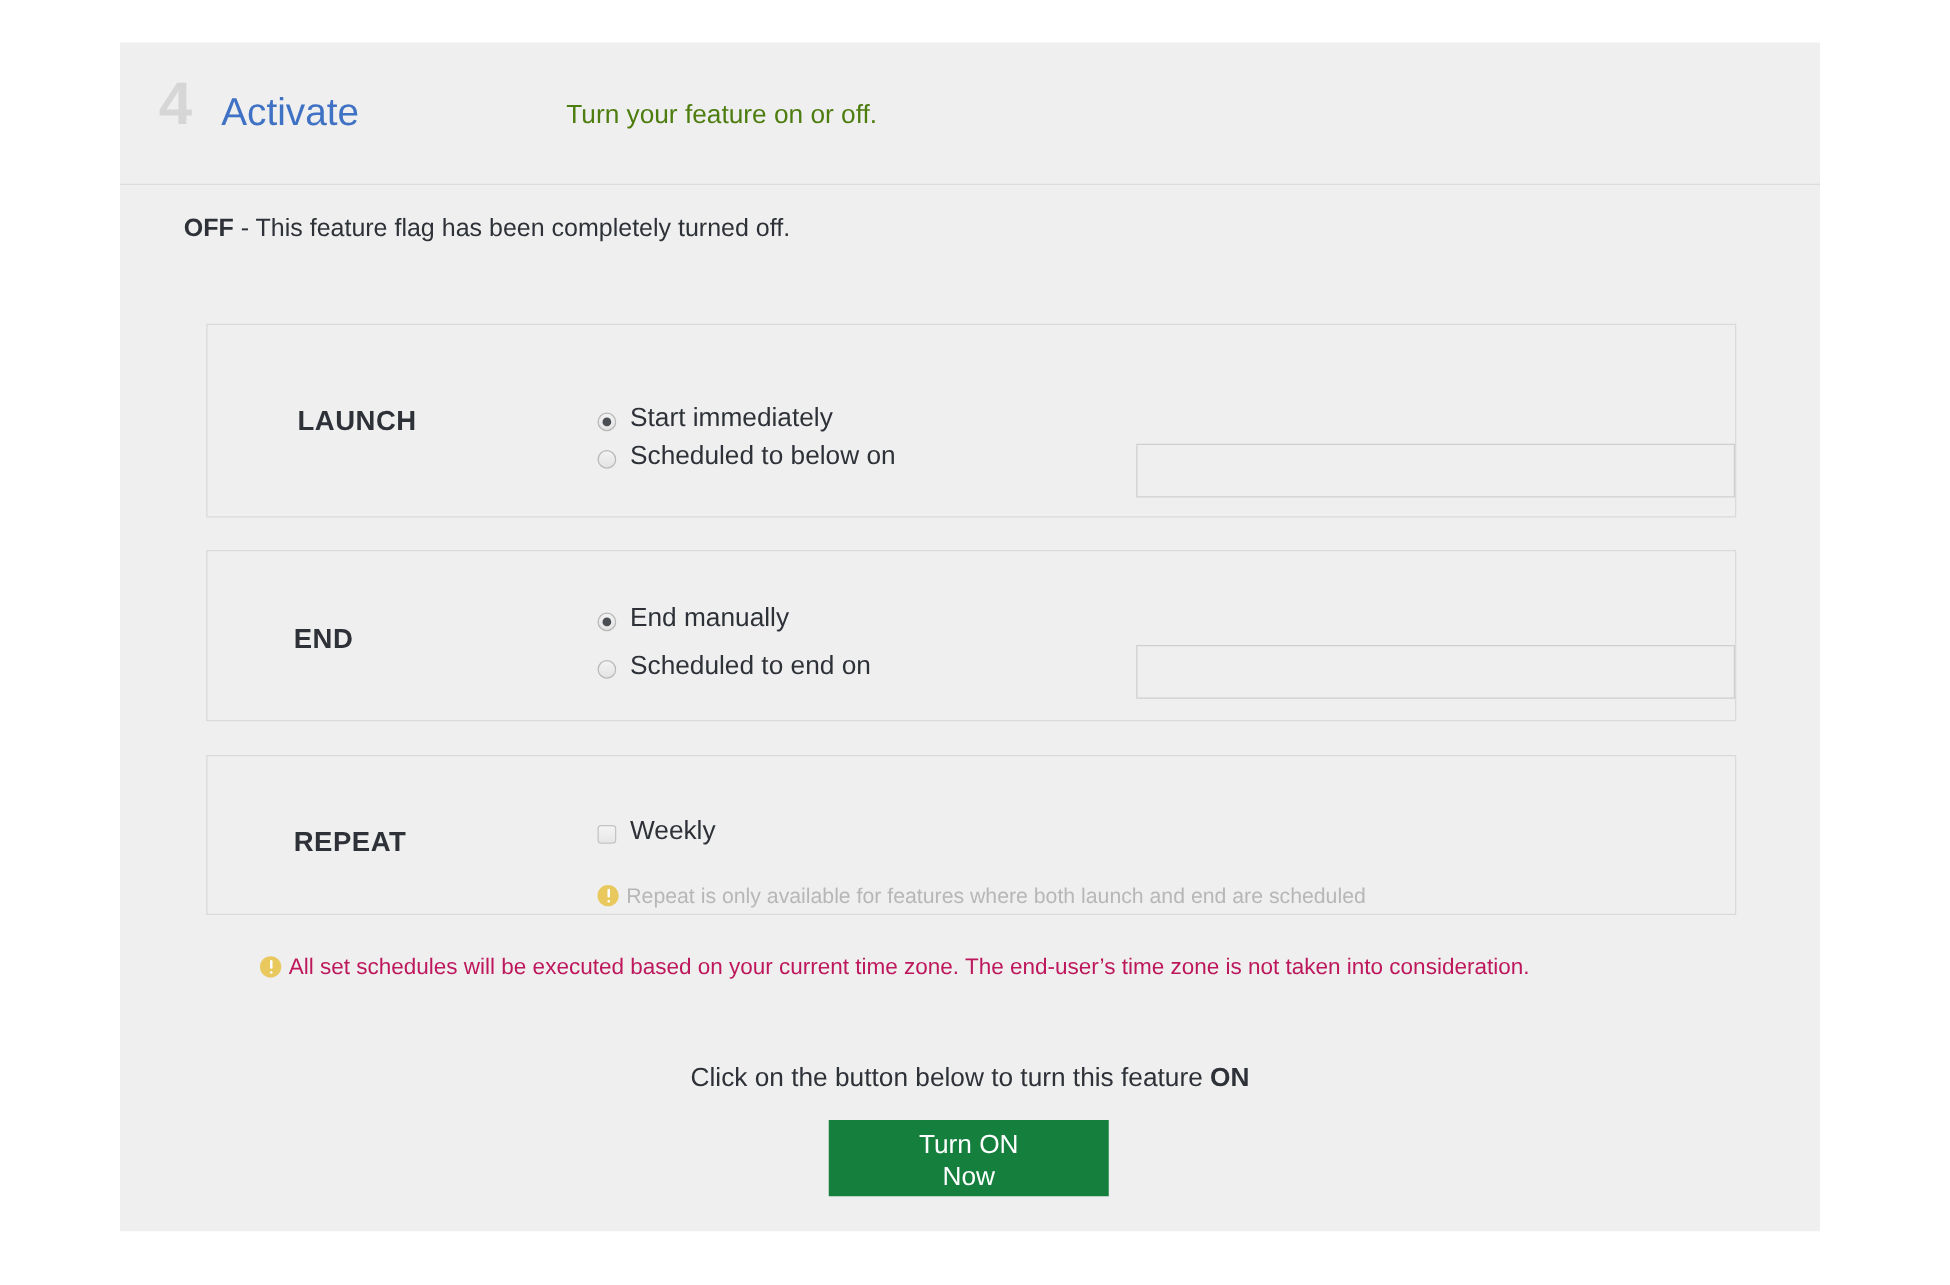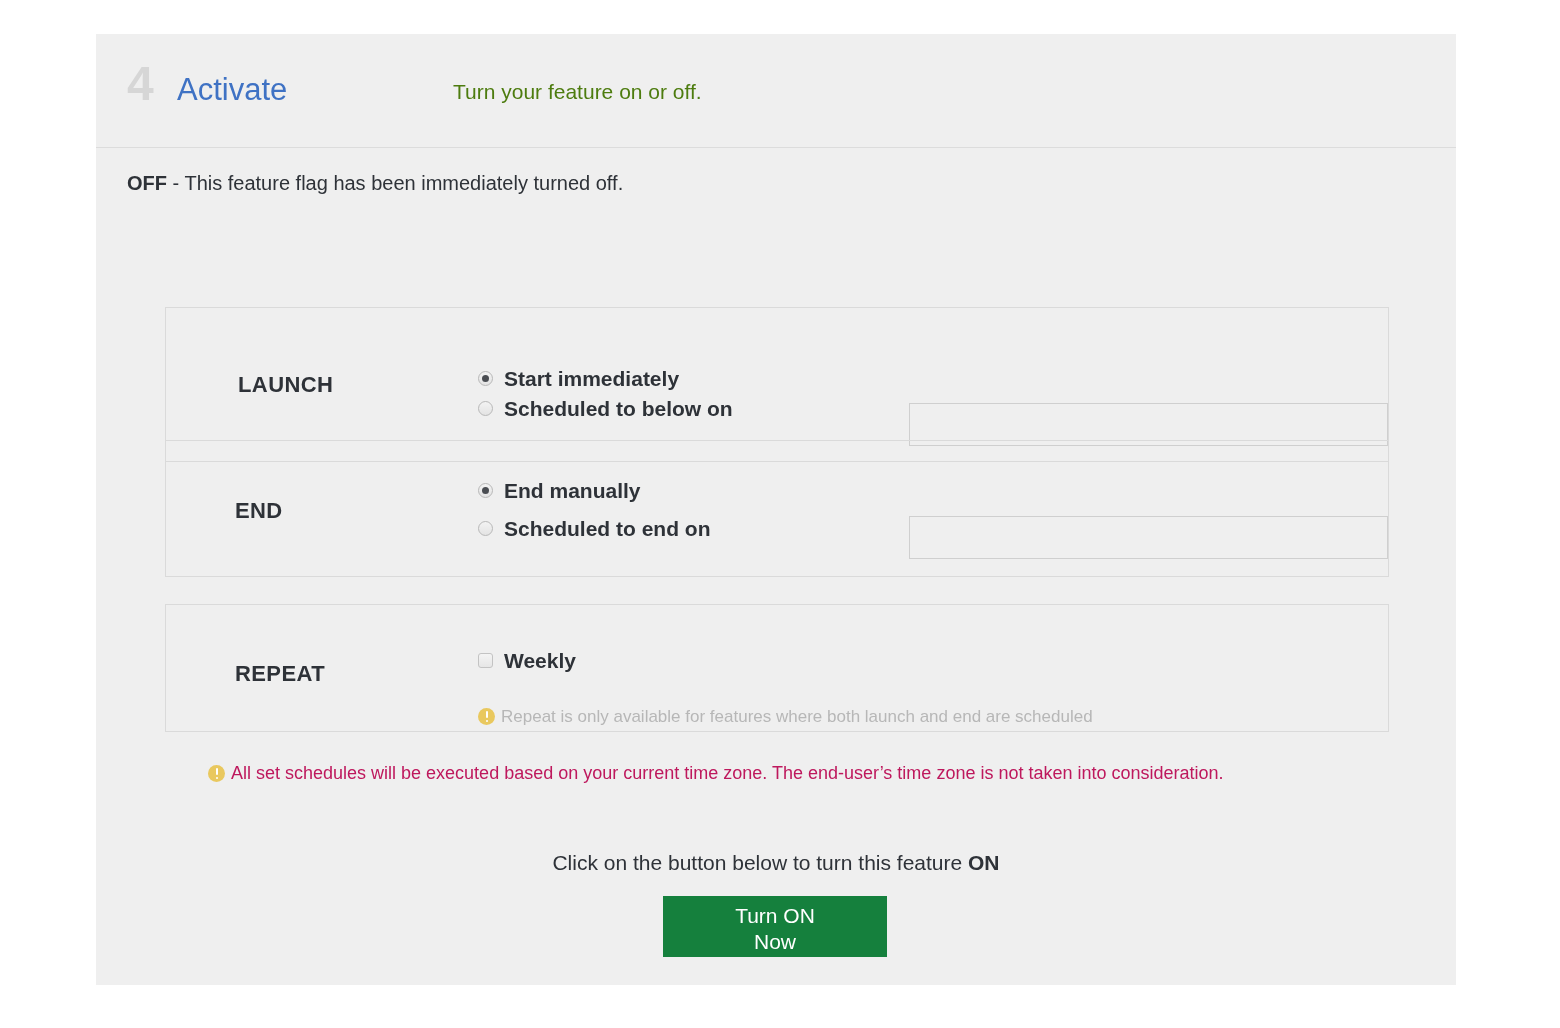--- a/index.html
+++ b/index.html
@@ -61,31 +61,31 @@
 
   
   .status-line {
     position: absolute;
     left: 31px;
     top: 139px;
     font-size: 20px;
     color: #2e3238;
     line-height: 1;
   }
-  .status-line b { font-weight: bold; }
+  .status-line b { font-weight: bold; margin-left: 20px; }
 
   
   .section-box {
     position: absolute;
     left: 69px;
     width: 1224px;
     border: 1px solid #dadada;
     background: transparent;
   }
-  #box-launch { top: 225px; height: 155px; margin-top: 48px; }
+  #box-launch { top: 225px; height: 155px; }
   #box-end    { top: 406px; height: 137px; }
   #box-repeat { top: 570px; height: 128px; }
 
   .section-label {
     position: absolute;
     font-size: 22px;
     font-weight: bold;
     color: #2e3238;
     letter-spacing: 0.4px;
     line-height: 1;
@@ -93,23 +93,22 @@
   }
   #box-launch .section-label { left: 72px; top: 66px; }
   #box-end .section-label    { left: 69px; top: 59px; }
   #box-repeat .section-label { left: 69px; top: 58px; }
 
   .options { position: absolute; left: 312px; top: 0; }
 
   .opt-row {
     position: relative;
     display: flex;
-    align-items: center;
+    align-items: flex-end;
     height: 30px;
-    font-weight: bold;
   }
 
   
   .radio {
     width: 15px;
     height: 15px;
     border-radius: 50%;
     border: 1px solid #b8b8b8;
     background: linear-gradient(#f3f3f3, #e3e3e3);
     flex: 0 0 auto;
@@ -257,21 +256,21 @@
 
 <div class="panel">
 
   <div class="panel-header">
     <div class="step-number">4</div>
     <div class="step-title">Activate</div>
     <div class="step-subtitle">Turn your feature on or off.</div>
   </div>
 
   <div class="status-line">
-    <b>OFF</b><span> - This feature flag has been immediately turned off.</span>
+    <b>OFF</b><span> - This feature flag has been completely turned off.</span>
   </div>
 
   <div class="section-box" id="box-launch">
     <div class="section-label">LAUNCH</div>
 
     <div class="options" style="position:static;">
       <div class="opt-row r1" style="position:absolute;left:312px;">
         <span class="radio checked"></span>
         <span class="opt-label">Start immediately</span>
       </div>

